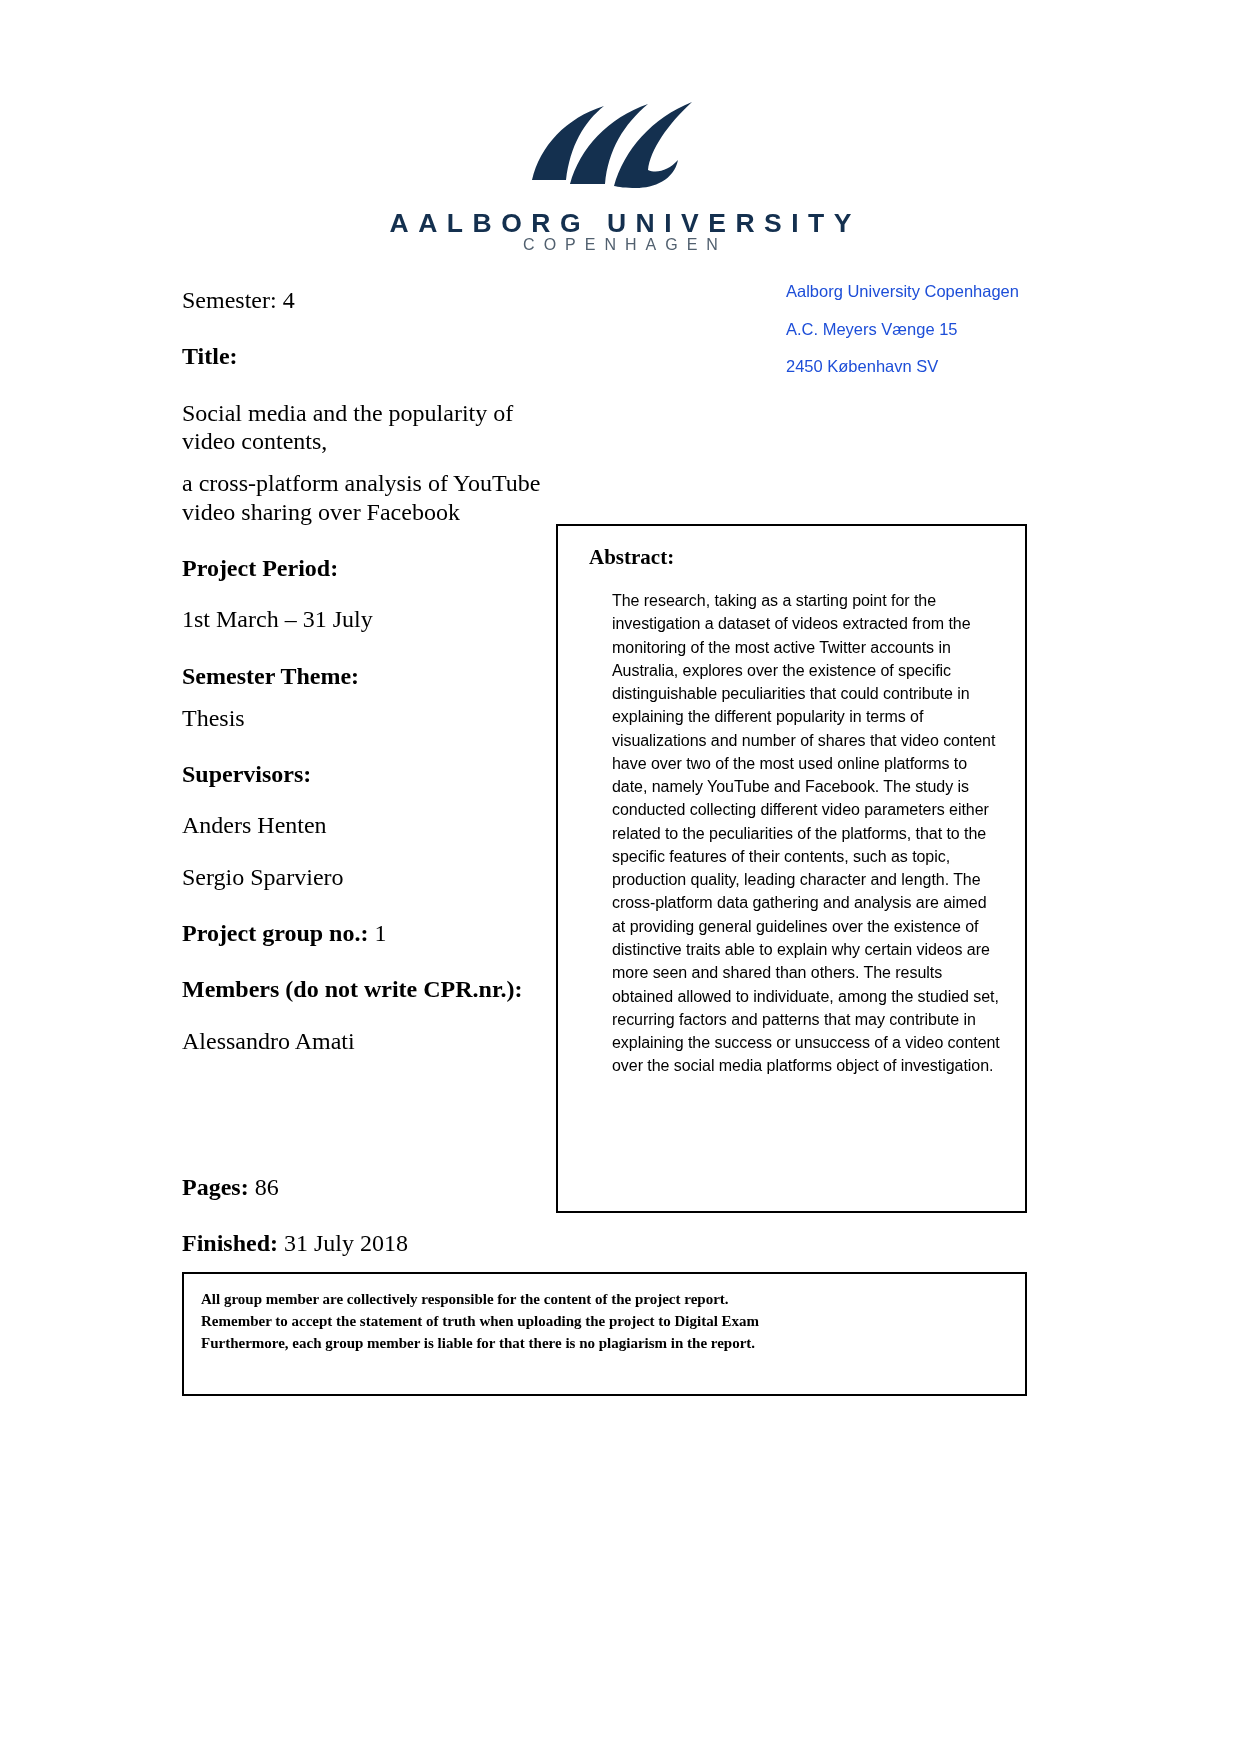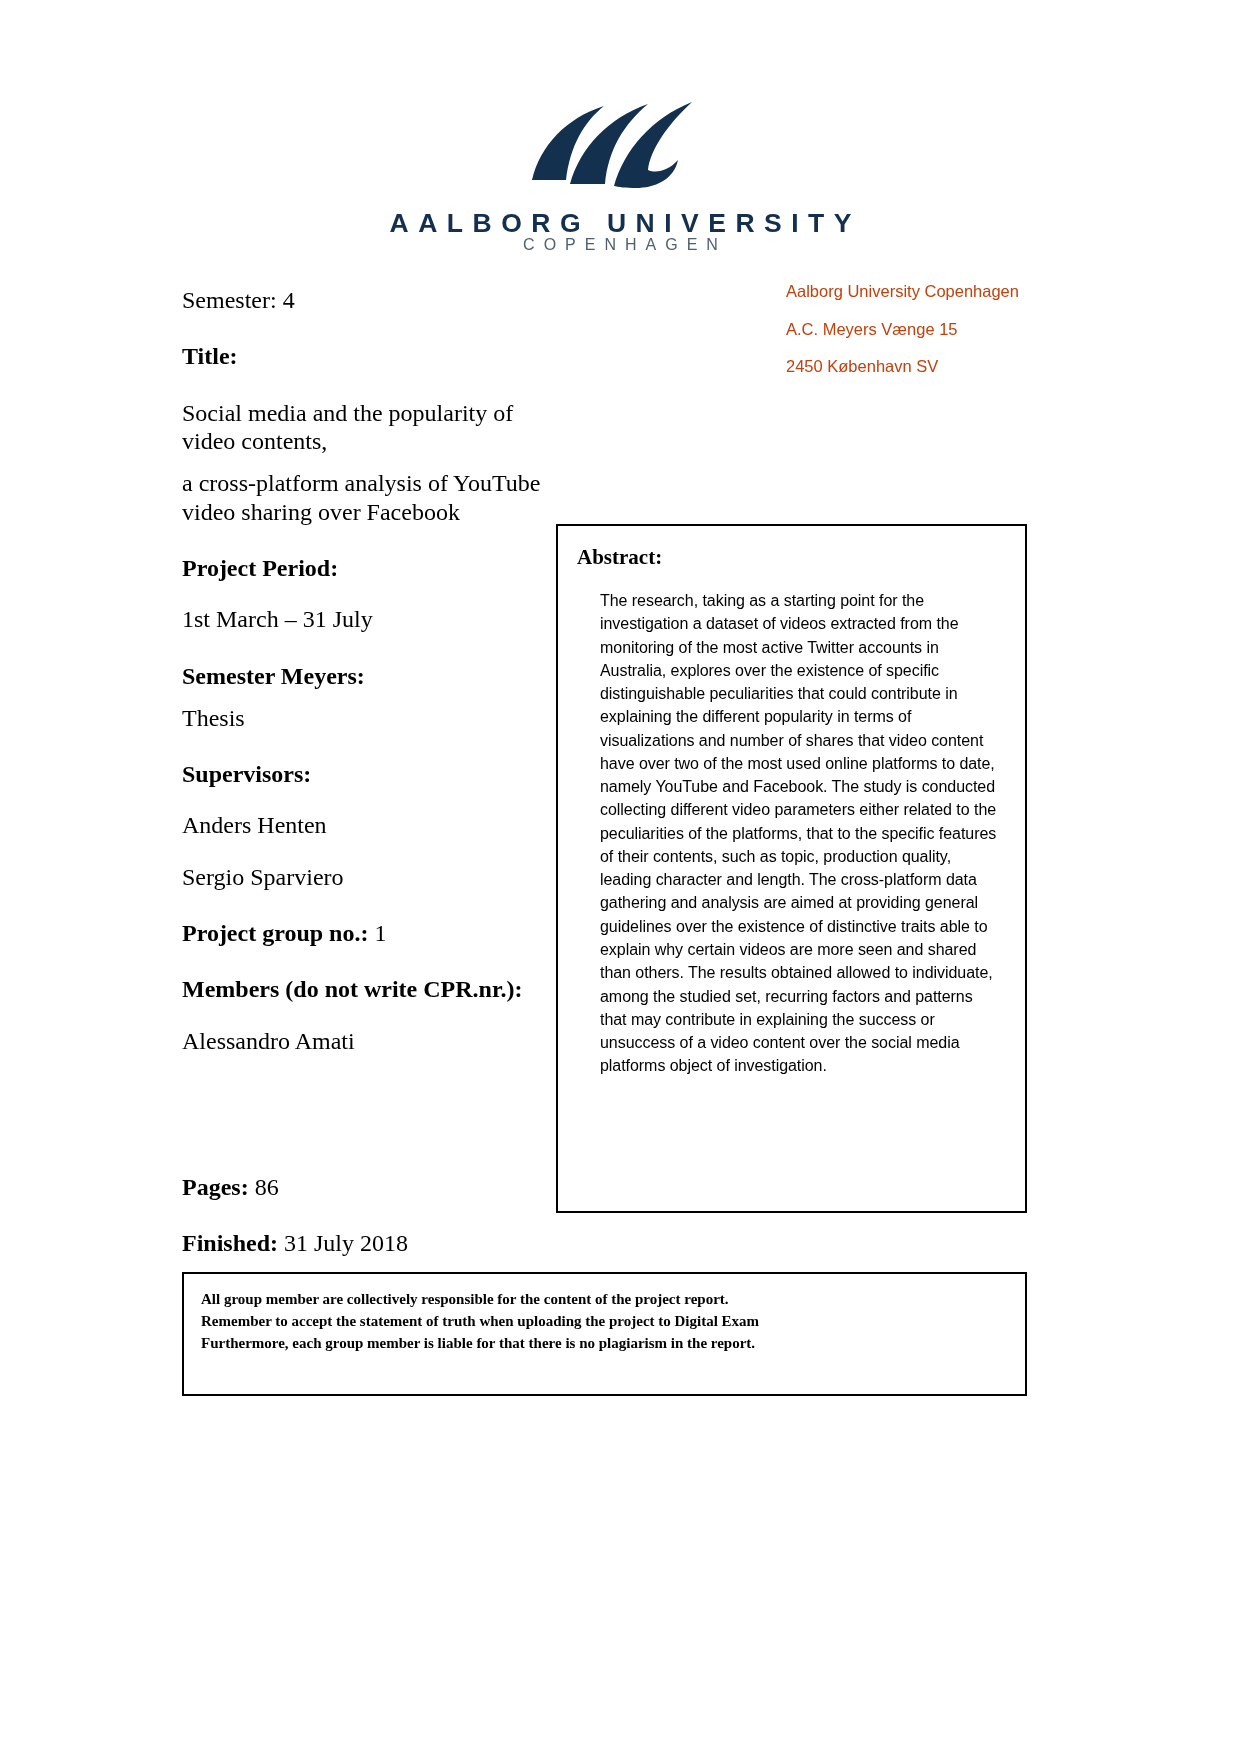--- a/index.html
+++ b/index.html
@@ -63,21 +63,21 @@
   }
 
   
   .address {
     position: absolute;
     top: 283px;
     left: 786px;
     width: 300px;
     font-family: "Liberation Sans", "DejaVu Sans", sans-serif;
     font-size: 16.5px;
-    color: #c2410c;
+    color: #1d4ed8;
     line-height: 1;
   }
   .address div { margin-bottom: 21px; }
 
   
   .left-col {
     position: absolute;
     top: 286px;
     left: 182px;
     width: 370px;
@@ -96,21 +96,21 @@
   .spacer-big { height: 118px; }
 
   
   .abstract-box {
     position: absolute;
     top: 524px;
     left: 556px;
     width: 471px;
     height: 689px;
     border: 2px solid #000000;
-    padding: 19px 22px 10px 19px;
+    padding: 19px 22px 10px 31px;
     background: #ffffff;
   }
 
   .abstract-label {
     font-family: "Liberation Serif", "DejaVu Serif", serif;
     font-weight: bold;
     font-size: 21px;
     margin-bottom: 19px;
   }
 
@@ -183,21 +183,21 @@
     <div class="row">a cross-platform analysis of YouTube video sharing over Facebook</div>
 
     <div class="gap-a"></div>
 
     <div class="row lbl-bold">Project Period:</div>
     <div class="gap-b"></div>
     <div class="row">1st March – 31 July</div>
 
     <div class="gap-a"></div>
 
-    <div class="row lbl-bold">Semester Meyers:</div>
+    <div class="row lbl-bold">Semester Theme:</div>
     <div class="gap-c"></div>
     <div class="row">Thesis</div>
 
     <div class="gap-a"></div>
 
     <div class="row lbl-bold">Supervisors:</div>
     <div class="gap-b"></div>
     <div class="row">Anders Henten</div>
     <div class="gap-b"></div>
     <div class="row">Sergio Sparviero</div>

